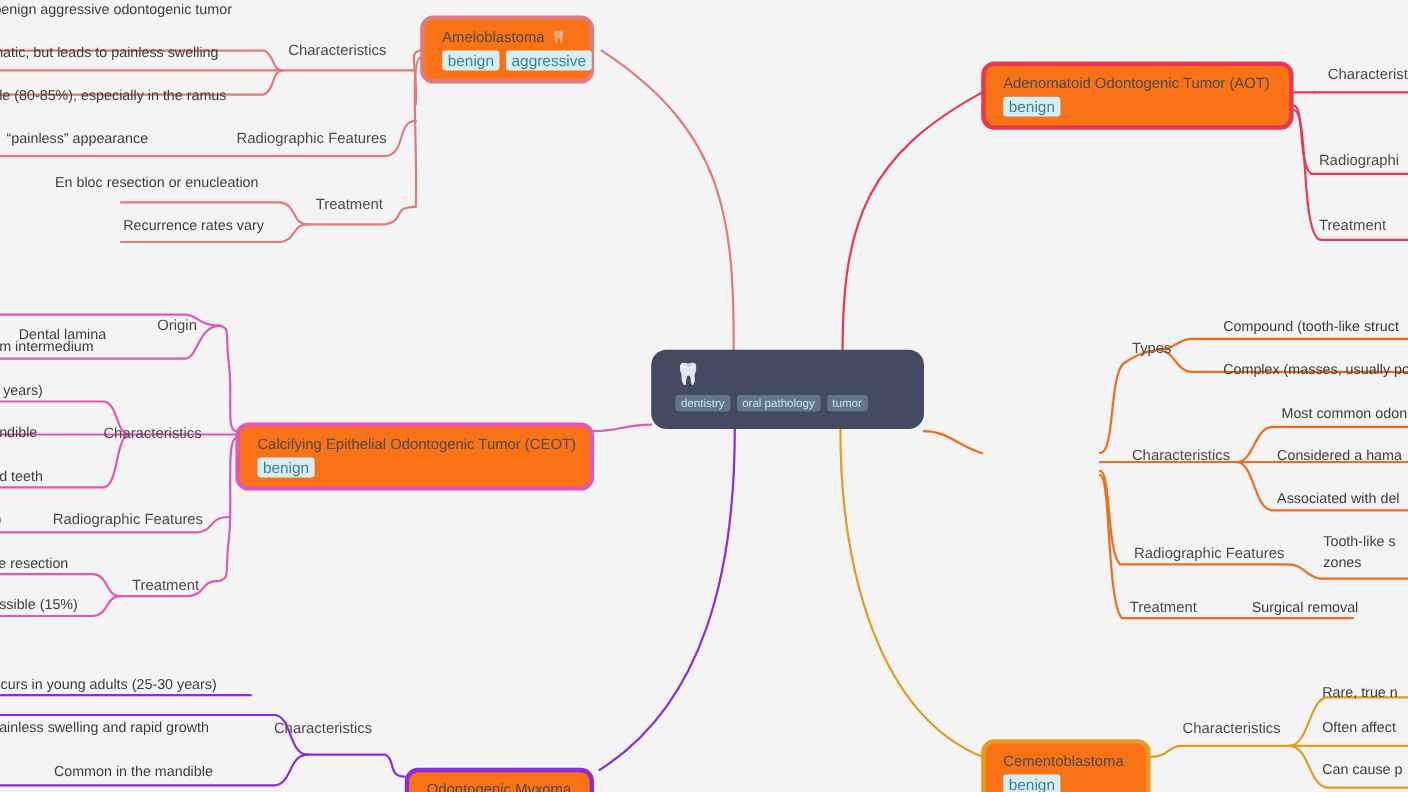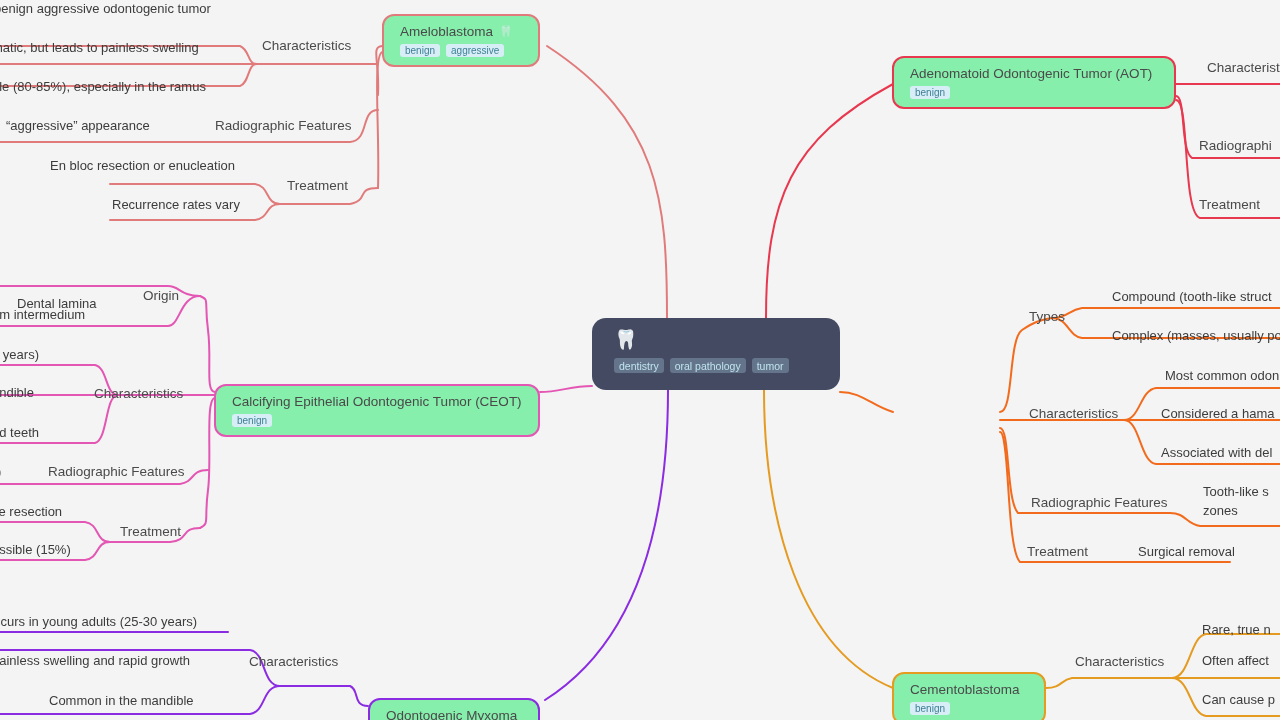--- a/index.html
+++ b/index.html
@@ -23,29 +23,29 @@
     display:flex;align-items:center;gap:7px;
   }
   .center-tags{display:flex;gap:6px;margin-top:7px;}
   .center-tags span{
     background:rgba(173,216,230,.30);color:#bfe4ee;
     font-size:10.5px;padding:1.5px 5px;border-radius:3px;white-space:nowrap;
   }
 
   
   .node{
-    position:absolute;background:#86efac;border:2px solid #14b8a6;border-radius:12px;
+    position:absolute;background:#f97316;border:4px solid #14b8a6;border-radius:12px;
     box-sizing:border-box;padding:8px 14px 8px 16px;white-space:nowrap;
   }
   .node .n-title{
     font-size:13.5px;color:#4a4a4a;display:flex;align-items:center;gap:6px;
   }
   .node .n-tags{display:flex;gap:6px;margin-top:5px;}
   .node .n-tags span{
-    background:#d7eef7;color:#3f7f96;font-size:10px;padding:1px 5px;border-radius:3px;text-align:right;
+    background:#d7eef7;color:#3f7f96;font-size:14px;padding:1px 5px;border-radius:3px;text-align:right;
   }
 
   
   .lvl2{
     position:absolute;font-size:13.5px;color:#4a4a4a;white-space:nowrap;
   }
   
   .leaf{
     position:absolute;font-size:13px;color:#3c3c3c;white-space:nowrap;
   }
@@ -151,21 +151,21 @@
       <span>benign</span>
       <span>aggressive</span>
     </div>
   </div>
   <div class="lvl2" style="left:262px;top:38px;">Characteristics</div>
   <div class="lvl2" style="left:215px;top:118px;">Radiographic Features</div>
   <div class="lvl2" style="left:287px;top:178px;">Treatment</div>
   <div class="leaf" style="left:-6px;top:1px;">benign aggressive odontogenic tumor</div>
   <div class="leaf" style="left:-8px;top:40px;">matic, but leads to painless swelling</div>
   <div class="leaf" style="left:-8px;top:79px;">ble (80-85%), especially in the ramus</div>
-  <div class="leaf" style="left:6px;top:118px;">“aggressive”  appearance</div>
+  <div class="leaf" style="left:6px;top:118px;">“painless”  appearance</div>
   <div class="leaf" style="left:50px;top:158px;">En bloc resection or enucleation</div>
   <div class="leaf" style="left:112px;top:197px;">Recurrence rates vary</div>
 
   <div class="node" style="left:214px;top:384px;width:326px;border-color:#e356b4;">
     <div class="n-title">
       <span>Calcifying Epithelial Odontogenic Tumor (CEOT)</span>
     </div>
     <div class="n-tags">
       <span>benign</span>
     </div>

